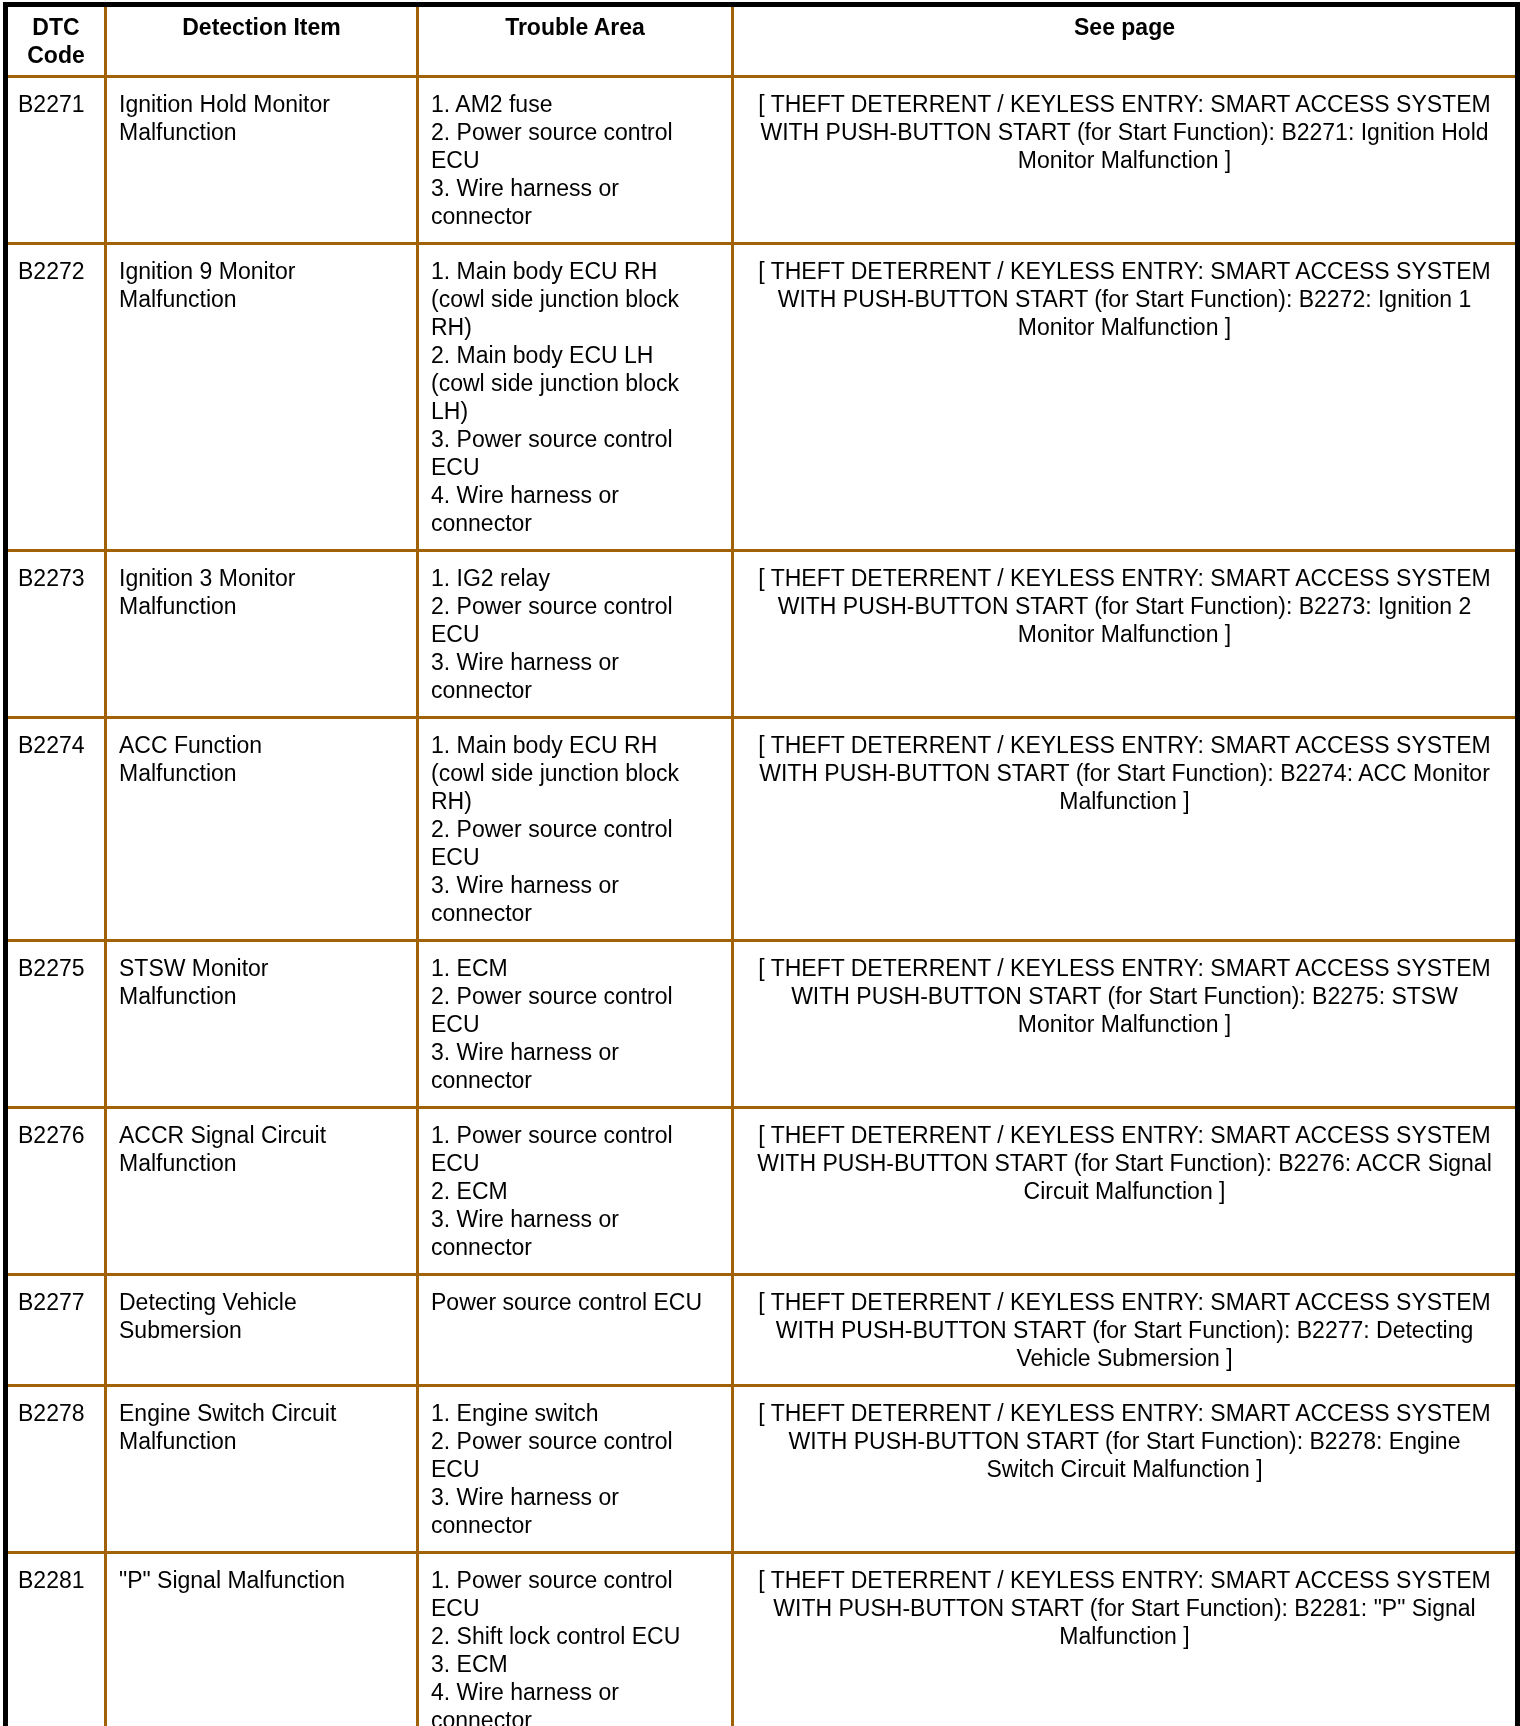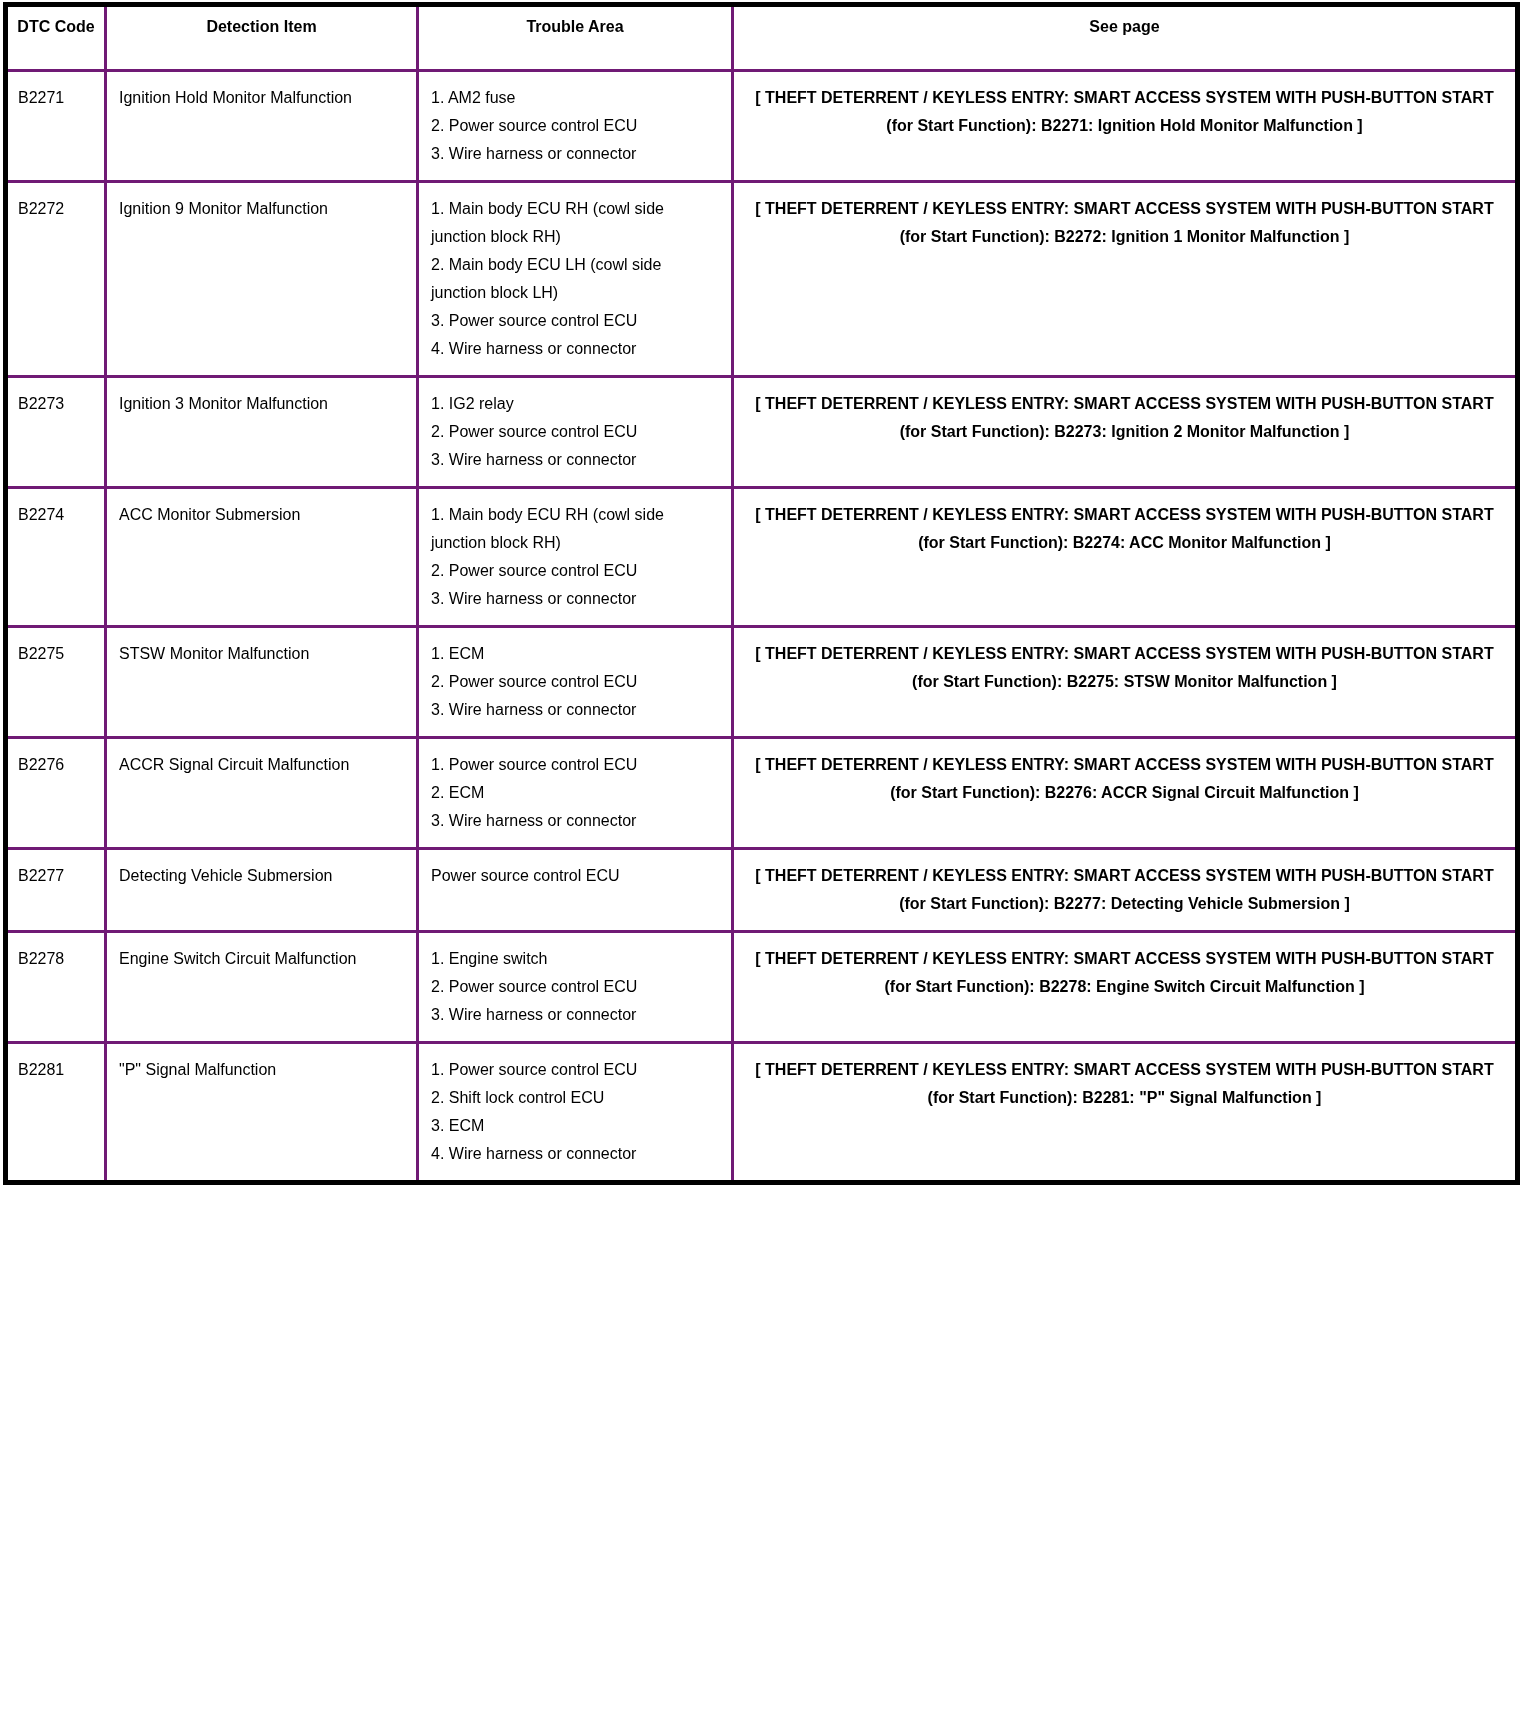--- a/index.html
+++ b/index.html
@@ -18,36 +18,36 @@
     table-layout: fixed;
     width: 1512px;
     margin: 2px 0 0 3px;
     border: 5px solid #000000;
   }
   col.c-code { width: 100px; }
   col.c-item { width: 312px; }
   col.c-area { width: 315px; }
   col.c-page { width: 785px; }
   th, td {
-    border: 3px solid #701a75;
+    border: 3px solid #a16207;
     vertical-align: top;
-    font-size: 16px;
+    font-size: 23px;
     line-height: 28px;
   }
   th {
     font-weight: bold;
     text-align: center;
     padding: 6px 2px;
     height: 66px;
   }
   td.code { padding: 12px 4px 12px 10px; margin-top: 40px; }
   td.item { padding: 12px 30px 24px 12px; }
   td.area { padding: 12px 18px 12px 12px; }
   td.page {
-    font-weight: bold;
+    font-weight: normal;
     text-align: center;
     padding: 12px 20px;
     margin-left: 36px;
   }
   .area-line { display: block; }
 </style>
 </head>
 <body>
 
 <table class="dtc-table">
@@ -92,21 +92,21 @@
         <td class="item">Ignition 3 Monitor Malfunction</td>
         <td class="area">
           <span class="area-line">1. IG2 relay</span>
           <span class="area-line">2. Power source control ECU</span>
           <span class="area-line">3. Wire harness or connector</span>
         </td>
         <td class="page">[ THEFT DETERRENT / KEYLESS ENTRY: SMART ACCESS SYSTEM WITH PUSH-BUTTON START (for Start Function): B2273: Ignition 2 Monitor Malfunction ]</td>
       </tr>
       <tr>
         <td class="code">B2274</td>
-        <td class="item">ACC Monitor Submersion</td>
+        <td class="item">ACC Function Malfunction</td>
         <td class="area">
           <span class="area-line">1. Main body ECU RH (cowl side junction block RH)</span>
           <span class="area-line">2. Power source control ECU</span>
           <span class="area-line">3. Wire harness or connector</span>
         </td>
         <td class="page">[ THEFT DETERRENT / KEYLESS ENTRY: SMART ACCESS SYSTEM WITH PUSH-BUTTON START (for Start Function): B2274: ACC Monitor Malfunction ]</td>
       </tr>
       <tr>
         <td class="code">B2275</td>
         <td class="item">STSW Monitor Malfunction</td>

